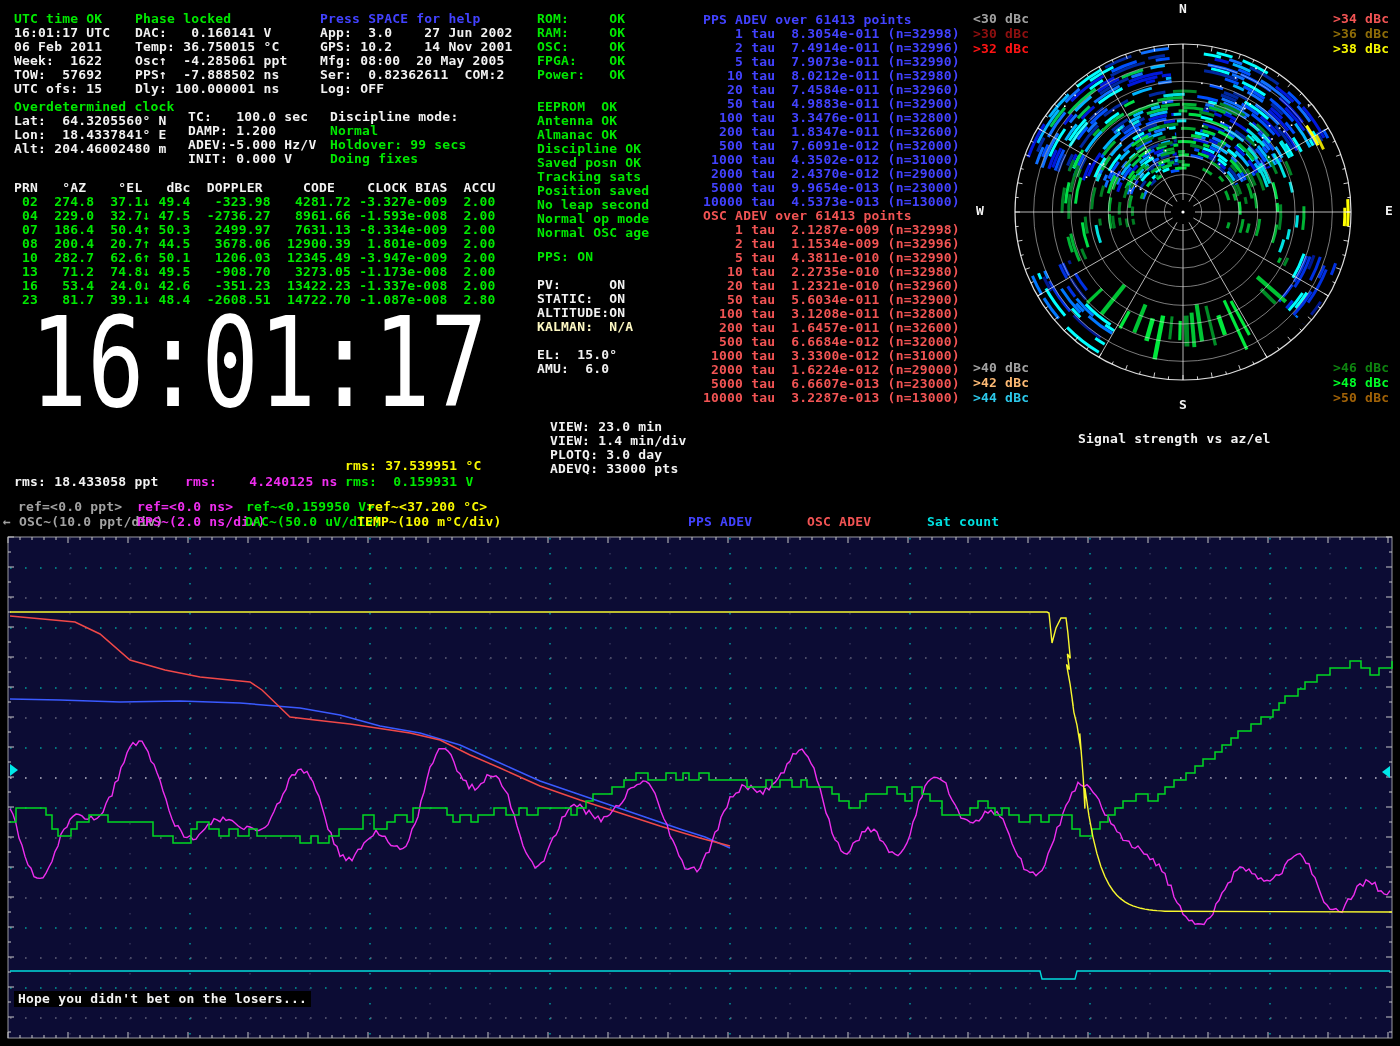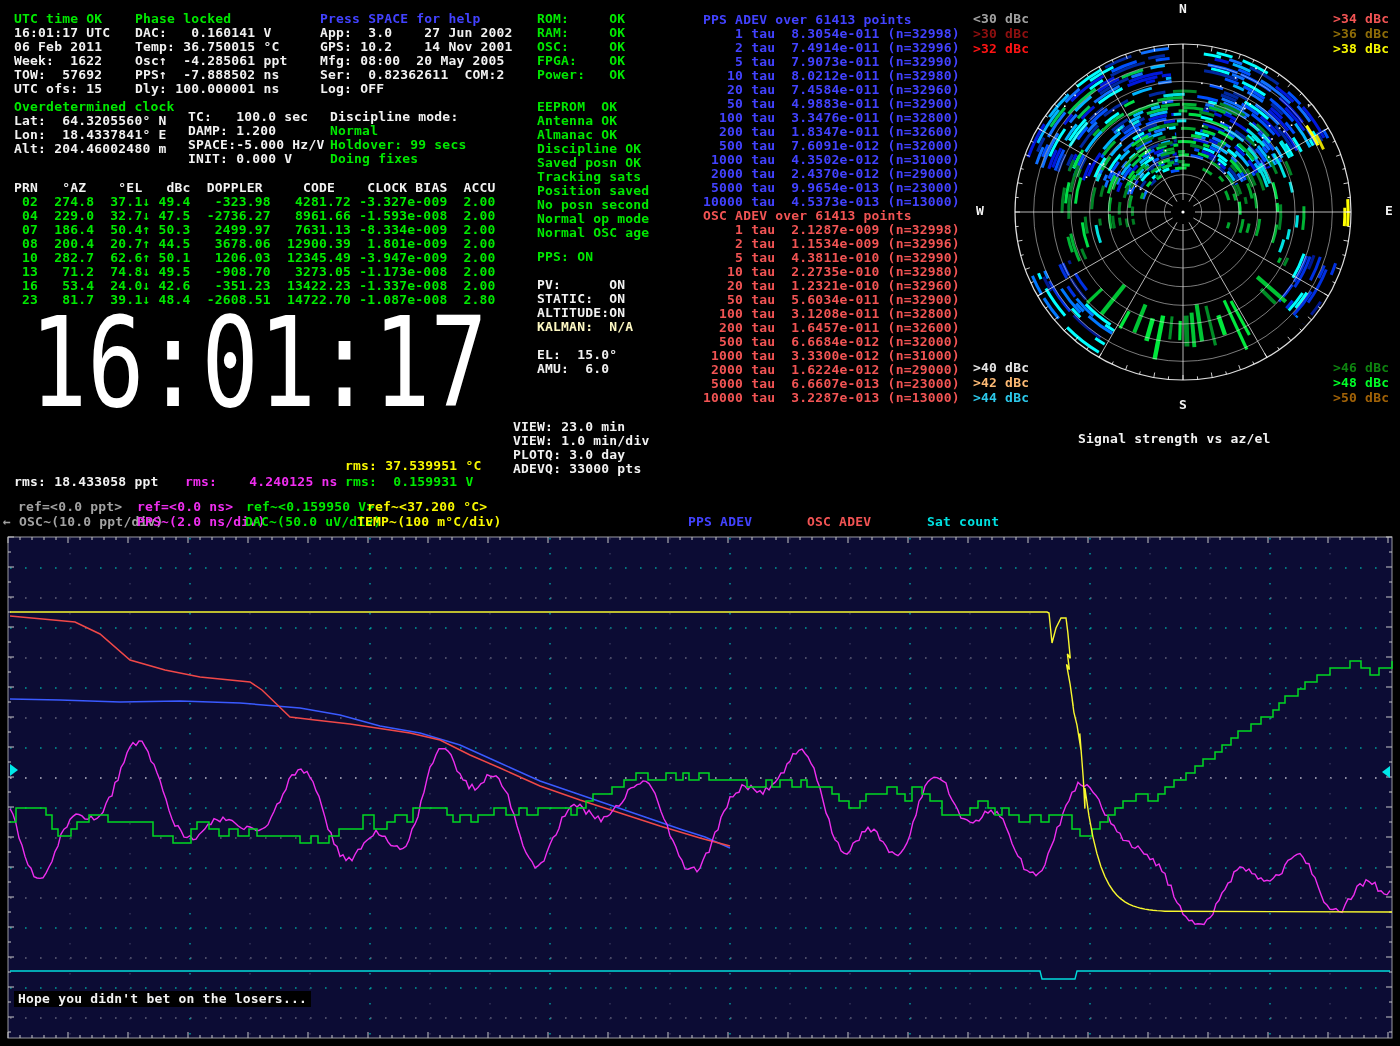--- a/index.html
+++ b/index.html
@@ -5,21 +5,21 @@
   *{margin:0;padding:0;box-sizing:border-box}
   html,body{width:1400px;height:1046px;background:#000;overflow:hidden}
   body{position:relative;font-family:"DejaVu Sans Mono",monospace}
   .blk{position:absolute;white-space:pre;font:bold 13px/14px "DejaVu Sans Mono",monospace;letter-spacing:.2px;z-index:2}
   .blk div{height:14px}
   .leg{position:absolute;white-space:pre;font:bold 13px/15px "DejaVu Sans Mono",monospace;letter-spacing:.2px;z-index:2}
   .leg div{height:15px}
   .abs{position:absolute;white-space:pre;font:bold 13px/14px "DejaVu Sans Mono",monospace;letter-spacing:.2px;z-index:2}
   .w{color:#f2f2f2}.g{color:#00e800}.bl{color:#4242ff}.rd{color:#f25454}.R{color:#ff1414}
   .drd{color:#901010}.gy{color:#a2a2a2}.dgy{color:#fef9c3}.m{color:#f02ef0}.y{color:#f8f800}
-  .c{color:#00e0e0}.ol{color:#8f6d08}.bb{color:#e5e5e5}.sl{color:#fdba74}.cb{color:#2cc8ea}
+  .c{color:#00e0e0}.ol{color:#8f6d08}.bb{color:#a3a3a3}.sl{color:#fdba74}.cb{color:#2cc8ea}
   .dg{color:#0e8410}.bg{color:#00ff28}.lgy{color:#a16207}
   #clock{position:absolute;left:30px;top:288px;font:normal 125px/150px "DejaVu Sans Mono",monospace;color:#fff;transform:scale(.76,1.0);transform-origin:0 0;z-index:2}
   #scene{position:absolute;left:0;top:0;z-index:1}
   #msg{position:absolute;left:14px;top:991px;background:#000;padding:1px 4px;z-index:3}
 </style>
 </head>
 <body>
 
 <svg id="scene" width="1400" height="1046">
     <rect x="8" y="537" width="1384" height="501" fill="#0c0c34"></rect>
@@ -979,28 +979,28 @@
     <line x1="1139.5184004227765" y1="49.72446118343652" x2="1140.294857558084" y2="52.622238662303715" stroke="#fff" stroke-width="0.8"></line>
     <line x1="1153.8271061519556" y1="46.552297493949055" x2="1154.6953470402905" y2="51.47633625901008" stroke="#fff" stroke-width="0.8"></line>
     <line x1="1168.3578352183933" y1="44.63929072058676" x2="1168.6193024466363" y2="47.627874814862" stroke="#fff" stroke-width="0.8"></line>
     <circle cx="1183" cy="212" r="1.6" fill="#fff"></circle>
   </svg>
 
 <div class="blk" style="left:14px;top:12px"><div class="g">UTC time OK</div><div class="w">16:01:17 UTC</div><div class="w">06 Feb 2011</div><div class="w">Week:  1622</div><div class="w">TOW:  57692</div><div class="w">UTC ofs: 15</div></div>
 <div class="blk" style="left:135px;top:12px"><div class="g">Phase locked</div><div class="w">DAC:   0.160141 V</div><div class="w">Temp: 36.750015 °C</div><div class="w">Osc↑  -4.285061 ppt</div><div class="w">PPS↑  -7.888502 ns</div><div class="w">Dly: 100.000001 ns</div></div>
 <div class="blk" style="left:320px;top:12px"><div class="bl">Press SPACE for help</div><div class="w">App:  3.0    27 Jun 2002</div><div class="w">GPS: 10.2    14 Nov 2001</div><div class="w">Mfg: 08:00  20 May 2005</div><div class="w">Ser:  0.82362611  COM:2</div><div class="w">Log: OFF</div></div>
 <div class="blk" style="left:537px;top:12px"><div class="g">ROM:     OK</div><div class="g">RAM:     OK</div><div class="g">OSC:     OK</div><div class="g">FPGA:    OK</div><div class="g">Power:   OK</div></div>
-<div class="blk" style="left:537px;top:100px"><div class="g">EEPROM  OK</div><div class="g">Antenna OK</div><div class="g">Almanac OK</div><div class="g">Discipline OK</div><div class="g">Saved posn OK</div><div class="g">Tracking sats</div><div class="g">Position saved</div><div class="g">No posn second</div><div class="g">Normal op mode</div><div class="g">Normal OSC age</div></div>
+<div class="blk" style="left:537px;top:100px"><div class="g">EEPROM  OK</div><div class="g">Antenna OK</div><div class="g">Almanac OK</div><div class="g">Discipline OK</div><div class="g">Saved posn OK</div><div class="g">Tracking sats</div><div class="g">Position saved</div><div class="g">No leap second</div><div class="g">Normal op mode</div><div class="g">Normal OSC age</div></div>
 <div class="blk" style="left:14px;top:100px"><div class="g">Overdetermined clock</div><div class="w">Lat:  64.3205560° N</div><div class="w">Lon:  18.4337841° E</div><div class="w">Alt: 204.46002480 m</div></div>
-<div class="blk" style="left:188px;top:110px"><div class="w">TC:   100.0 sec</div><div class="w">DAMP: 1.200</div><div class="w">SPACE:-5.000 Hz/V</div><div class="w">INIT: 0.000 V</div></div>
+<div class="blk" style="left:188px;top:110px"><div class="w">TC:   100.0 sec</div><div class="w">DAMP: 1.200</div><div class="w">ADEV:-5.000 Hz/V</div><div class="w">INIT: 0.000 V</div></div>
 <div class="blk" style="left:330px;top:110px"><div class="w">Discipline mode:</div><div class="g">Normal</div><div class="g">Holdover: 99 secs</div><div class="g">Doing fixes</div></div>
 <div class="blk" style="left:14px;top:181px"><div class="w">PRN   °AZ    °EL   dBc  DOPPLER     CODE    CLOCK BIAS  ACCU</div><div class="g"> 02  274.8  37.1↓ 49.4   -323.98   4281.72 -3.327e-009  2.00</div><div class="g"> 04  229.0  32.7↓ 47.5  -2736.27   8961.66 -1.593e-008  2.00</div><div class="g"> 07  186.4  50.4↑ 50.3   2499.97   7631.13 -8.334e-009  2.00</div><div class="g"> 08  200.4  20.7↑ 44.5   3678.06  12900.39  1.801e-009  2.00</div><div class="g"> 10  282.7  62.6↑ 50.1   1206.03  12345.49 -3.947e-009  2.00</div><div class="g"> 13   71.2  74.8↓ 49.5   -908.70   3273.05 -1.173e-008  2.00</div><div class="g"> 16   53.4  24.0↓ 42.6   -351.23  13422.23 -1.337e-008  2.00</div><div class="g"> 23   81.7  39.1↓ 48.4  -2608.51  14722.70 -1.087e-008  2.80</div></div>
 <div class="blk" style="left:703px;top:13px"><div class="bl">PPS ADEV over 61413 points</div><div class="bl">    1 tau  8.3054e-011 (n=32998)</div><div class="bl">    2 tau  7.4914e-011 (n=32996)</div><div class="bl">    5 tau  7.9073e-011 (n=32990)</div><div class="bl">   10 tau  8.0212e-011 (n=32980)</div><div class="bl">   20 tau  7.4584e-011 (n=32960)</div><div class="bl">   50 tau  4.9883e-011 (n=32900)</div><div class="bl">  100 tau  3.3476e-011 (n=32800)</div><div class="bl">  200 tau  1.8347e-011 (n=32600)</div><div class="bl">  500 tau  7.6091e-012 (n=32000)</div><div class="bl"> 1000 tau  4.3502e-012 (n=31000)</div><div class="bl"> 2000 tau  2.4370e-012 (n=29000)</div><div class="bl"> 5000 tau  9.9654e-013 (n=23000)</div><div class="bl">10000 tau  4.5373e-013 (n=13000)</div><div class="rd">OSC ADEV over 61413 points</div><div class="rd">    1 tau  2.1287e-009 (n=32998)</div><div class="rd">    2 tau  1.1534e-009 (n=32996)</div><div class="rd">    5 tau  4.3811e-010 (n=32990)</div><div class="rd">   10 tau  2.2735e-010 (n=32980)</div><div class="rd">   20 tau  1.2321e-010 (n=32960)</div><div class="rd">   50 tau  5.6034e-011 (n=32900)</div><div class="rd">  100 tau  3.1208e-011 (n=32800)</div><div class="rd">  200 tau  1.6457e-011 (n=32600)</div><div class="rd">  500 tau  6.6684e-012 (n=32000)</div><div class="rd"> 1000 tau  3.3300e-012 (n=31000)</div><div class="rd"> 2000 tau  1.6224e-012 (n=29000)</div><div class="rd"> 5000 tau  6.6607e-013 (n=23000)</div><div class="rd">10000 tau  3.2287e-013 (n=13000)</div></div>
 <div class="blk" style="left:537px;top:250px"><div class="g">PPS: ON</div><div class="w"></div><div class="w">PV:      ON</div><div class="w">STATIC:  ON</div><div class="w">ALTITUDE:ON</div><div class="dgy">KALMAN:  N/A</div><div class="w"></div><div class="w">EL:  15.0°</div><div class="w">AMU:  6.0</div></div>
-<div class="blk" style="left:513px;top:420px"><div class="w">VIEW: 23.0 min</div><div class="w">VIEW: 1.0 min/div</div><div class="w">PLOTQ: 3.0 day</div><div class="w">ADEVQ: 33000 pts</div></div>
+<div class="blk" style="left:550px;top:420px"><div class="w">VIEW: 23.0 min</div><div class="w">VIEW: 1.4 min/div</div><div class="w">PLOTQ: 3.0 day</div><div class="w">ADEVQ: 33000 pts</div></div>
 
 <div class="leg" style="left:973px;top:11px"><div class="gy">&lt;30 dBc</div><div class="drd">&gt;30 dBc</div><div class="R">&gt;32 dBc</div></div>
 <div class="leg" style="left:1333px;top:11px"><div class="rd">&gt;34 dBc</div><div class="ol">&gt;36 dBc</div><div class="y">&gt;38 dBc</div></div>
 <div class="leg" style="left:973px;top:360px"><div class="bb">&gt;40 dBc</div><div class="sl">&gt;42 dBc</div><div class="cb">&gt;44 dBc</div></div>
 <div class="leg" style="left:1333px;top:360px"><div class="dg">&gt;46 dBc</div><div class="bg">&gt;48 dBc</div><div class="lgy">&gt;50 dBc</div></div>
 
 <span class="abs w" style="left:1179px;top:2px">N</span>
 <span class="abs w" style="left:976px;top:204px">W</span>
 <span class="abs w" style="left:1385px;top:204px">E</span>
 <span class="abs w" style="left:1179px;top:398px">S</span>

